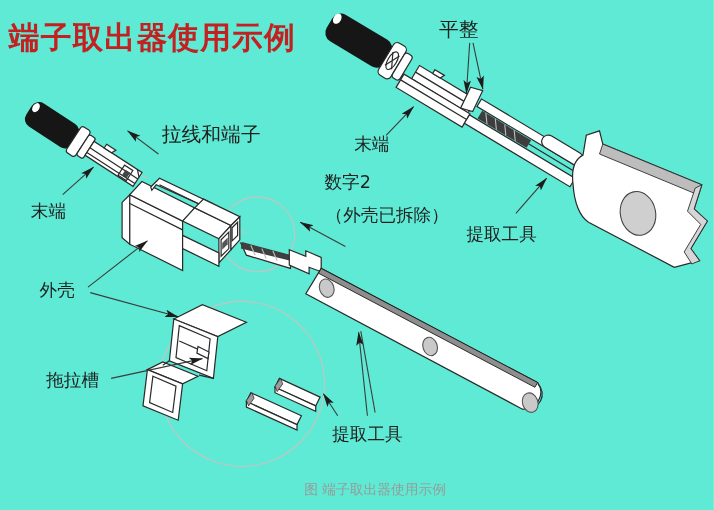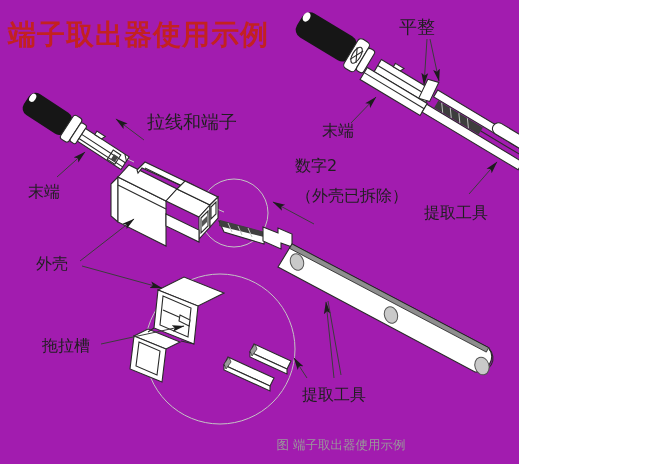--- a/index.html
+++ b/index.html
@@ -1,16 +1,16 @@
 <!DOCTYPE html>
 <html><head>
 <meta charset="utf-8">
 <style>
   html,body{margin:0;padding:0;background:#fff;}
-  .canvas{position:relative;width:519px;height:464px;background:#a21caf;overflow:hidden;
+  .canvas{position:relative;width:649px;height:464px;background:#5eead4;overflow:hidden;
           font-family:"DejaVu Sans","Liberation Sans",sans-serif;}
   svg{position:absolute;left:0;top:0;}
   .lbl{font:16px "DejaVu Sans","Liberation Sans",sans-serif;fill:#1f1f1f;}
   .lbl-big{font:18px "DejaVu Sans","Liberation Sans",sans-serif;fill:#1f1f1f;}
   .ttl{font:bold 28px "DejaVu Serif","Liberation Serif",serif;letter-spacing:1px;}
   .cap{font:12.5px "DejaVu Sans","Liberation Sans",sans-serif;}
   .ln{stroke:#2a2a2a;stroke-width:1.1;fill:#fff;}
   .ln2{stroke:#2a2a2a;stroke-width:1.1;fill:none;}
   .ld{stroke:#3c3c3c;stroke-width:1;fill:none;}
   .faint{stroke:#c4c4c4;stroke-width:1;fill:none;}

